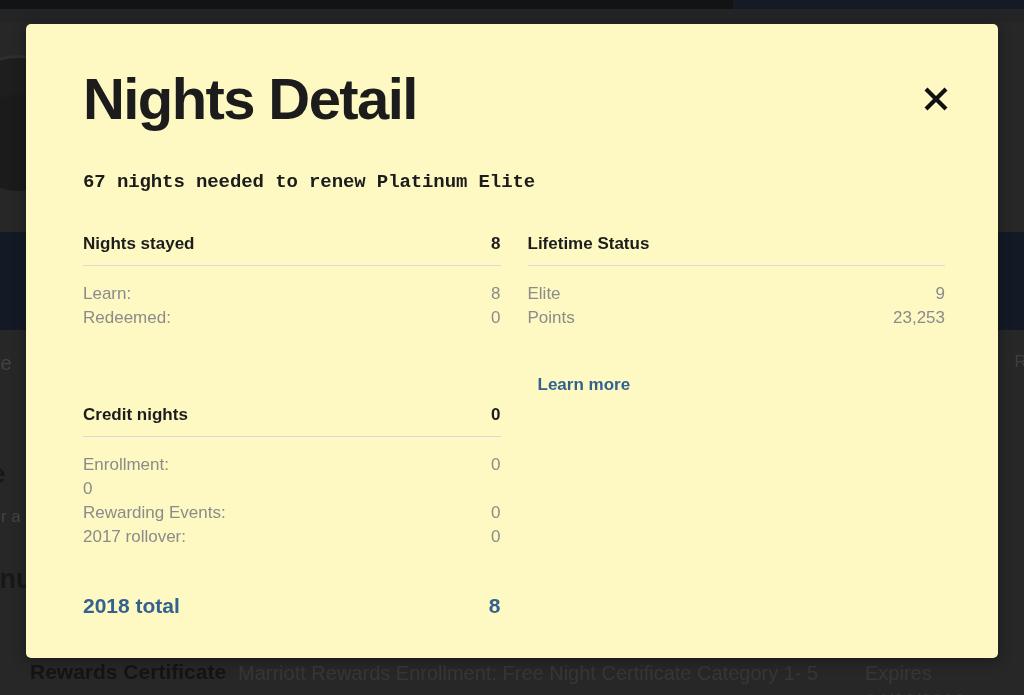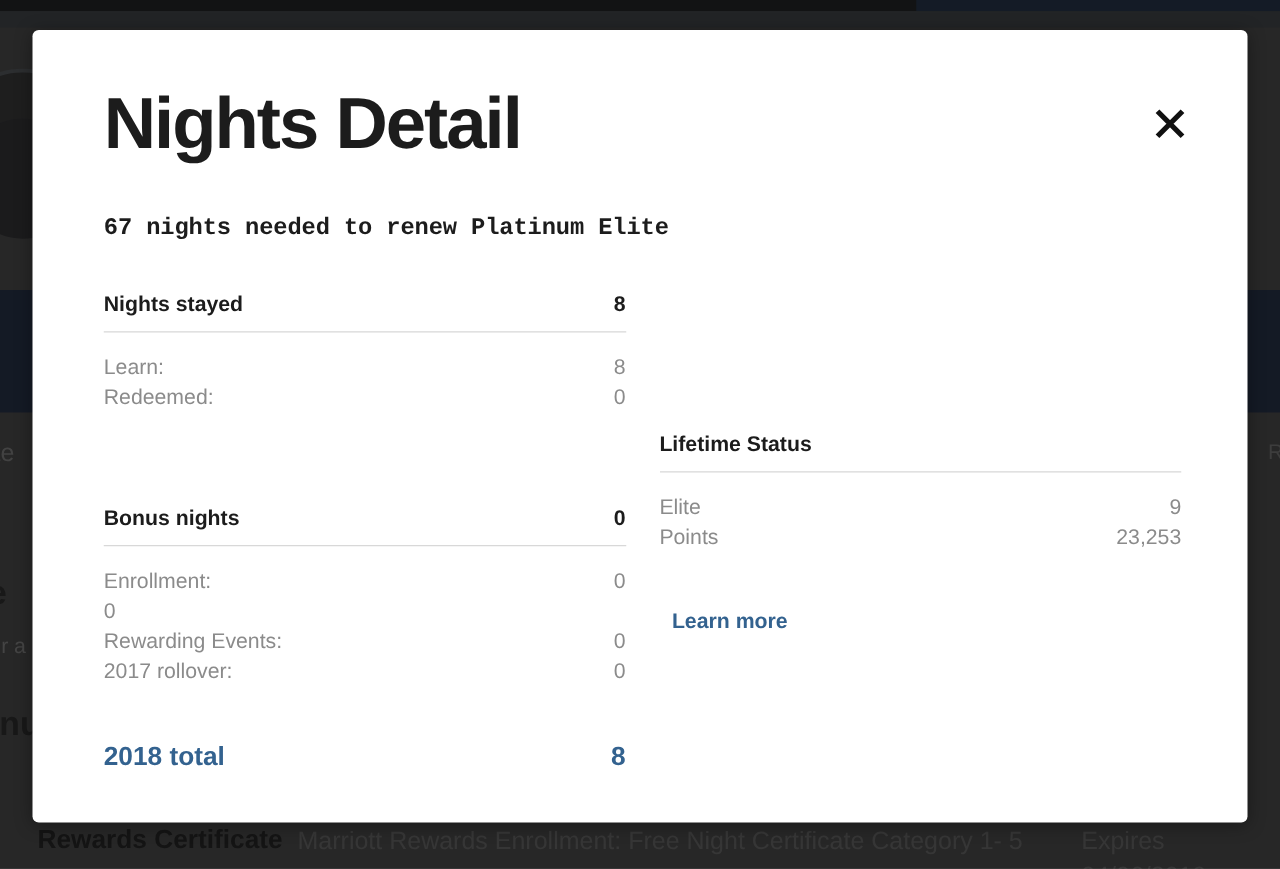--- a/index.html
+++ b/index.html
@@ -136,21 +136,21 @@
     pointer-events: none;
   }
 
   
   .modal {
     position: absolute;
     left: 26px;
     top: 24px;
     width: 972px;
     height: 634px;
-    background: #ffffff;
+    background: #fef9c3;
     border-radius: 5px;
     box-shadow: 0 2px 14px rgba(0,0,0,0.35);
     overflow: hidden;
   }
 
   .modal-title {
     position: absolute;
     left: 57px;
     top: 46px;
     font-size: 58px;
@@ -187,21 +187,20 @@
     font-family: Liberation Mono, monospace;
   }
 
   .cols {
     position: absolute;
     left: 57px;
     top: 210px;
     width: 862px;
     display: flex;
     gap: 27px;
-    align-items: center;
   }
   .col { width: 419px; }
 
   .sec-head {
     display: flex;
     justify-content: space-between;
     align-items: baseline;
     font-size: 17px;
     font-weight: bold;
     color: #1c1c1c;
@@ -304,21 +303,21 @@
           </div>
           <div class="row">
             <span>Redeemed:</span>
             <span class="val">0</span>
           </div>
         </div>
 
         <div class="section-gap"></div>
 
         <div class="sec-head">
-          <span>Bonus nights</span>
+          <span>Credit nights</span>
           <span class="val">0</span>
         </div>
         <div class="rows">
           <div class="row">
             <span>Enrollment:</span>
             <span class="val">0</span>
           </div>
           <div class="row">
             <span class="val">0</span>
           </div>

